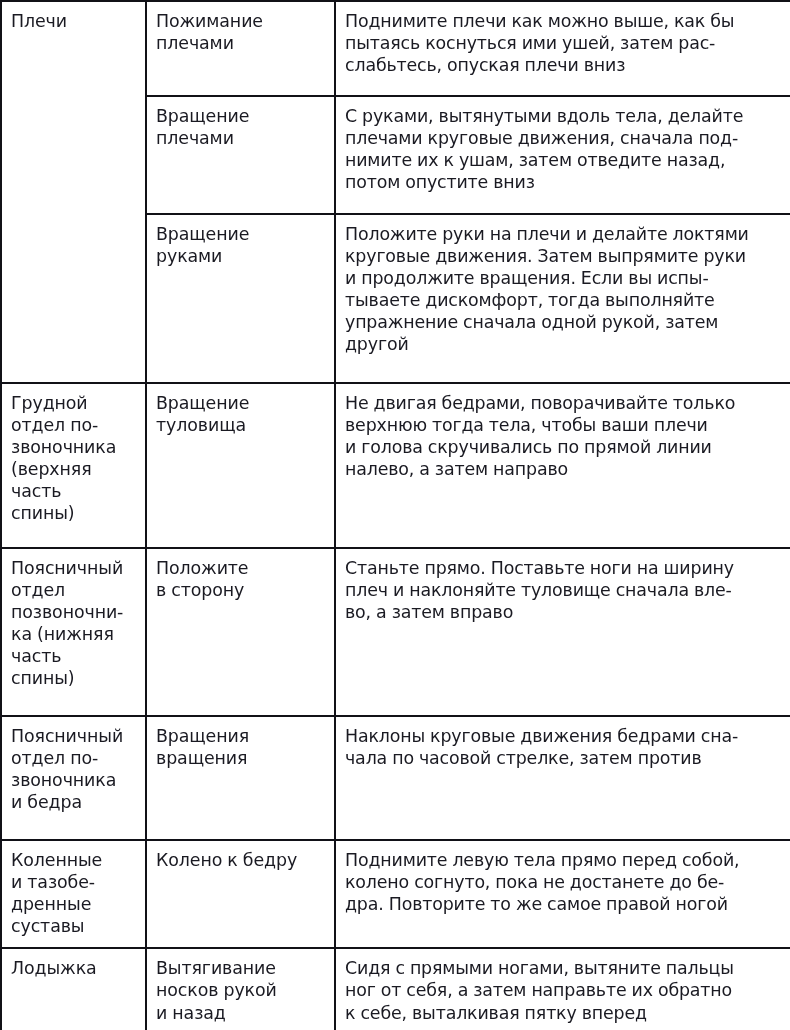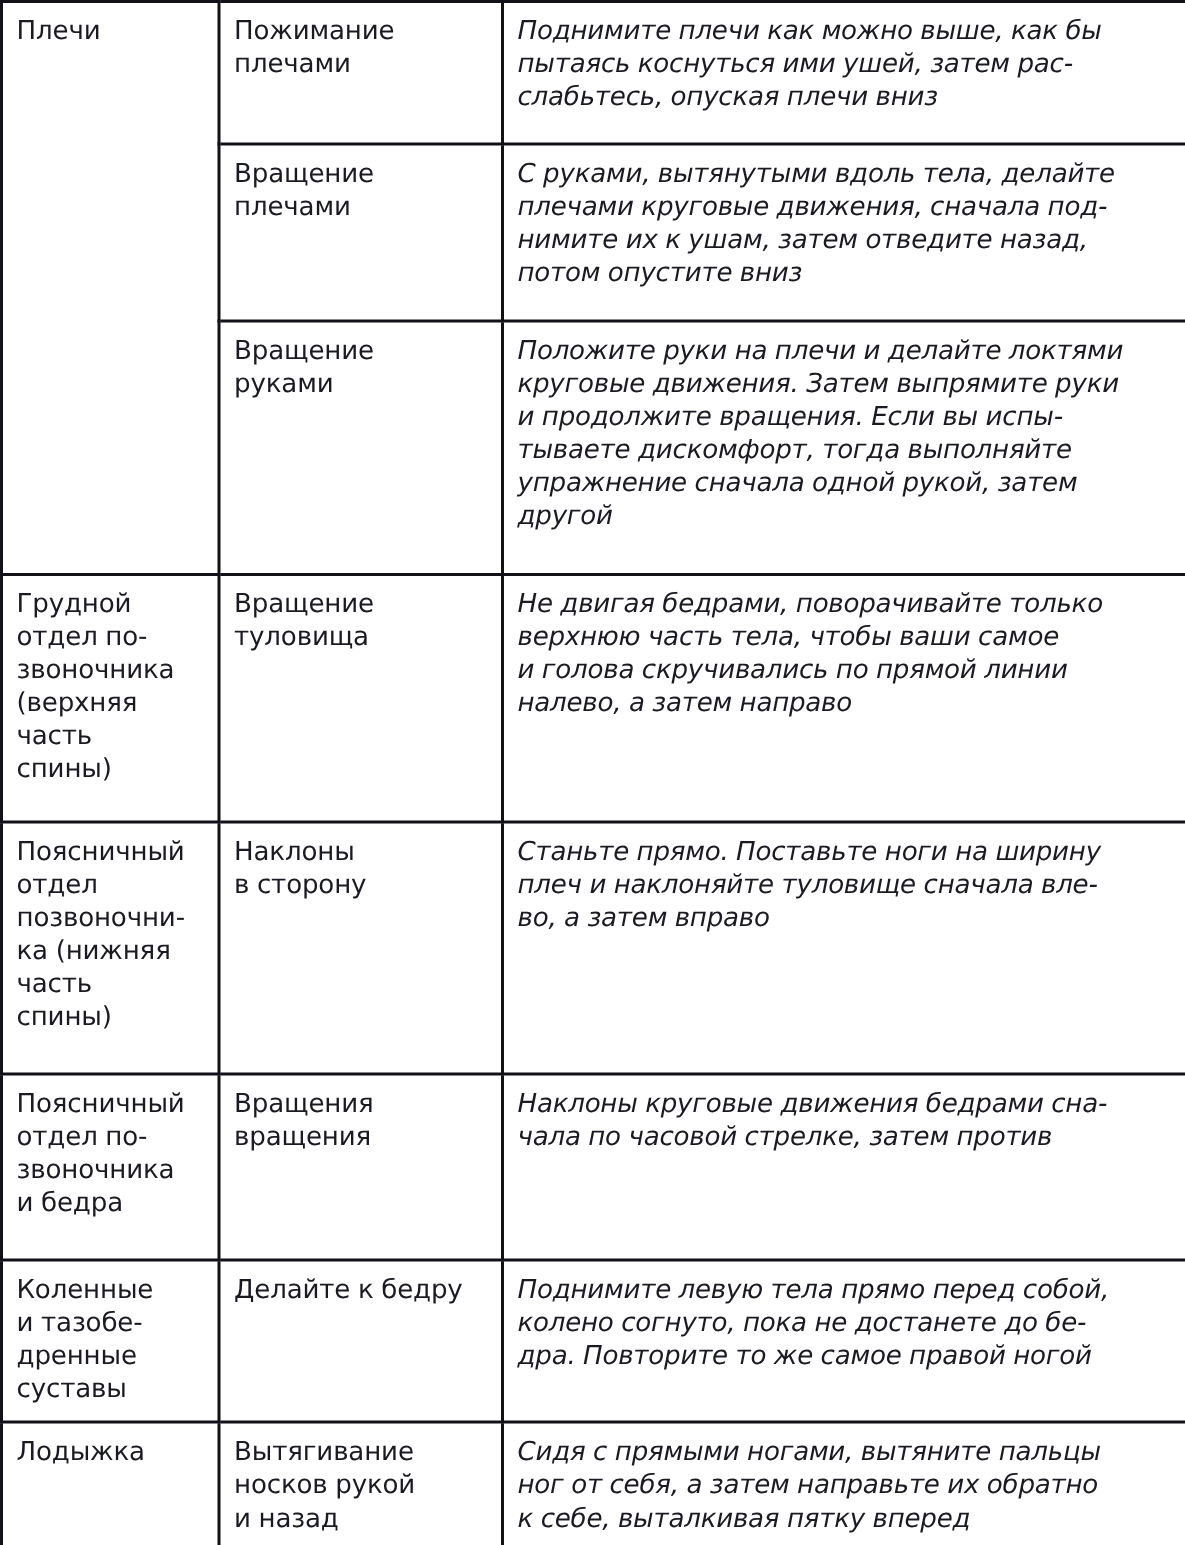--- a/index.html
+++ b/index.html
@@ -32,21 +32,20 @@
   .col-zone { width: 145px; }
   .col-name { width: 189px; }
   .col-desc { width: 456px; }
 
   .cell-text {
     display: block;
     white-space: pre-line;
   }
   .desc .cell-text {
     letter-spacing: -0.15px;
-    font-style: italic;
   }
 </style>
 </head>
 <body>
 
 <table class="exercise-table">
   <colgroup>
     <col class="col-zone">
     <col class="col-name">
     <col class="col-desc">
@@ -103,37 +102,37 @@
 звоночника
 (верхняя
 часть спины)</span>
       </td>
       <td class="name">
         <span class="cell-text">Вращение
 туловища</span>
       </td>
       <td class="desc">
         <span class="cell-text">Не двигая бедрами, поворачивайте только
-верхнюю часть тела, чтобы ваши самое
+верхнюю тогда тела, чтобы ваши плечи
 и голова скручивались по прямой линии
 налево, а затем направо</span>
       </td>
     </tr>
 
     <tr style="height:168px">
       <td class="zone">
         <span class="cell-text">Поясничный
 отдел
 позвоночни-
 ка (нижняя
 часть
 спины)</span>
       </td>
       <td class="name">
-        <span class="cell-text">Наклоны
+        <span class="cell-text">Положите
 в сторону</span>
       </td>
       <td class="desc">
         <span class="cell-text">Станьте прямо. Поставьте ноги на ширину
 плеч и наклоняйте туловище сначала вле-
 во, а затем вправо</span>
       </td>
     </tr>
 
     <tr style="height:124px">
@@ -154,21 +153,21 @@
     </tr>
 
     <tr style="height:94px">
       <td class="zone">
         <span class="cell-text">Коленные
 и тазобе-
 дренные
 суставы</span>
       </td>
       <td class="name">
-        <span class="cell-text">Делайте к бедру</span>
+        <span class="cell-text">Колено к бедру</span>
       </td>
       <td class="desc">
         <span class="cell-text">Поднимите левую тела прямо перед собой,
 колено согнуто, пока не достанете до бе-
 дра. Повторите то же самое правой ногой</span>
       </td>
     </tr>
 
     <tr style="height:96px">
       <td class="zone">

